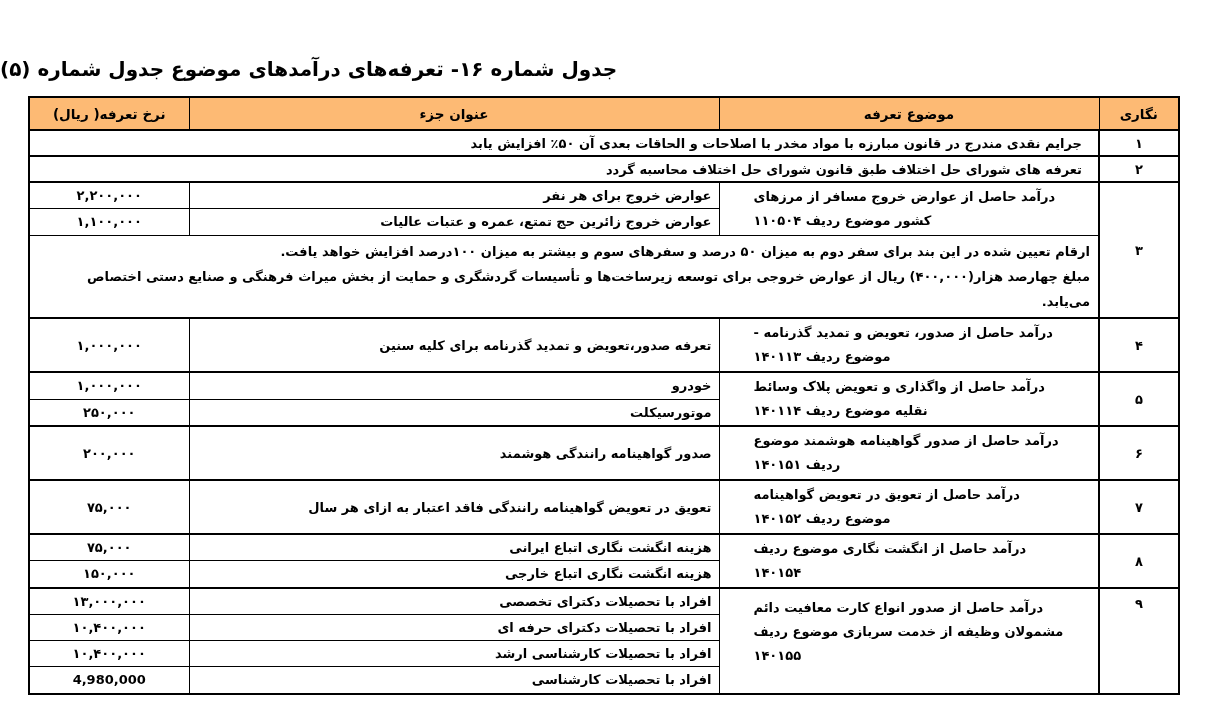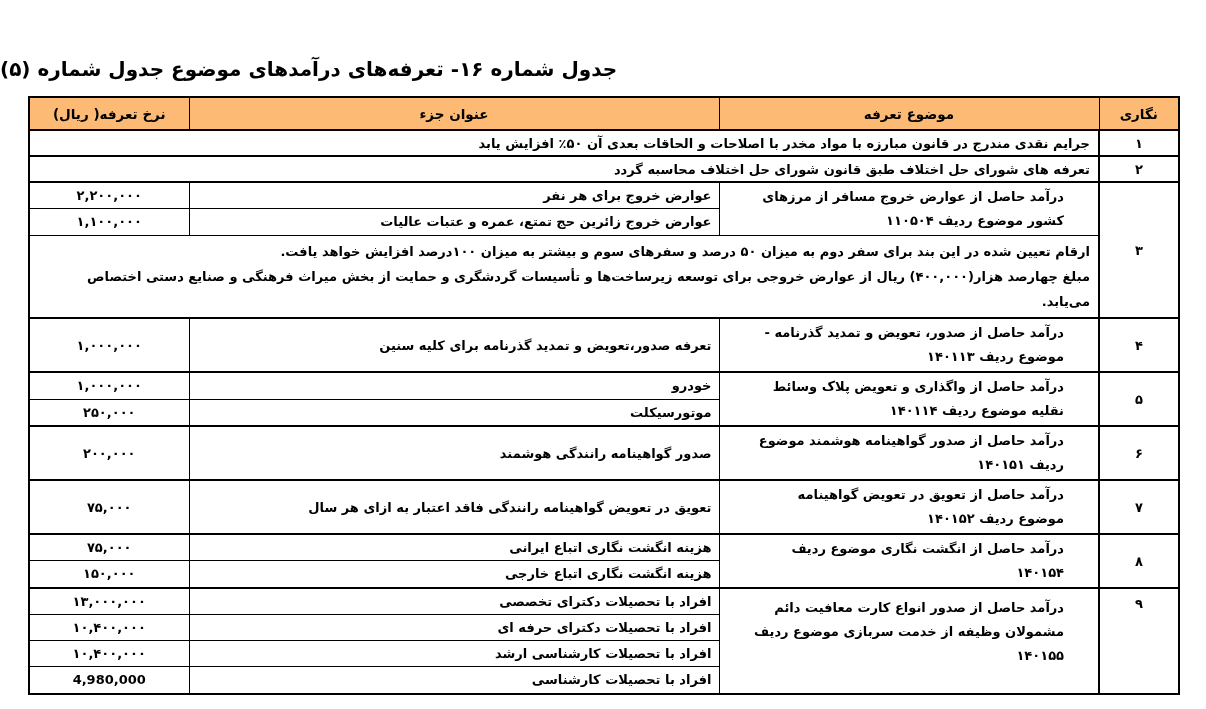--- a/index.html
+++ b/index.html
@@ -20,24 +20,24 @@
   }
   .tariff th,.tariff td{
     border:1.4px solid #000;
     font-weight:bold;font-size:13px;
     padding:2px 5px;overflow:hidden;
   }
   .tariff th{
     background:#fdba74;text-align:center;font-size:13.5px;height:27px;padding:2px;
   }
   td.numcol{text-align:center;border-left-width:2.2px;}
-  td.subject{text-align:right;padding:2px 34px;line-height:24px;}
+  td.subject{text-align:left;padding:2px 34px;line-height:24px;}
   td.item{text-align:right;padding-right:7px;}
   td.rate{text-align:center;}
-  td.fullrow{text-align:right;padding-right:8px;}
+  td.fullrow{text-align:right;padding-right:16px;}
   td.note{padding:3px 8px;}
   td.note .note-line{text-align:right;line-height:25px;}
   tr.major > td{border-top-width:2.2px;}
   td.vtop{vertical-align:top;padding-top:7px;}
 </style>
 </head>
 <body>
 
 <div class="page-title">جدول شماره ۱۶- تعرفه‌های درآمدهای موضوع جدول شماره (۵)</div>
 

